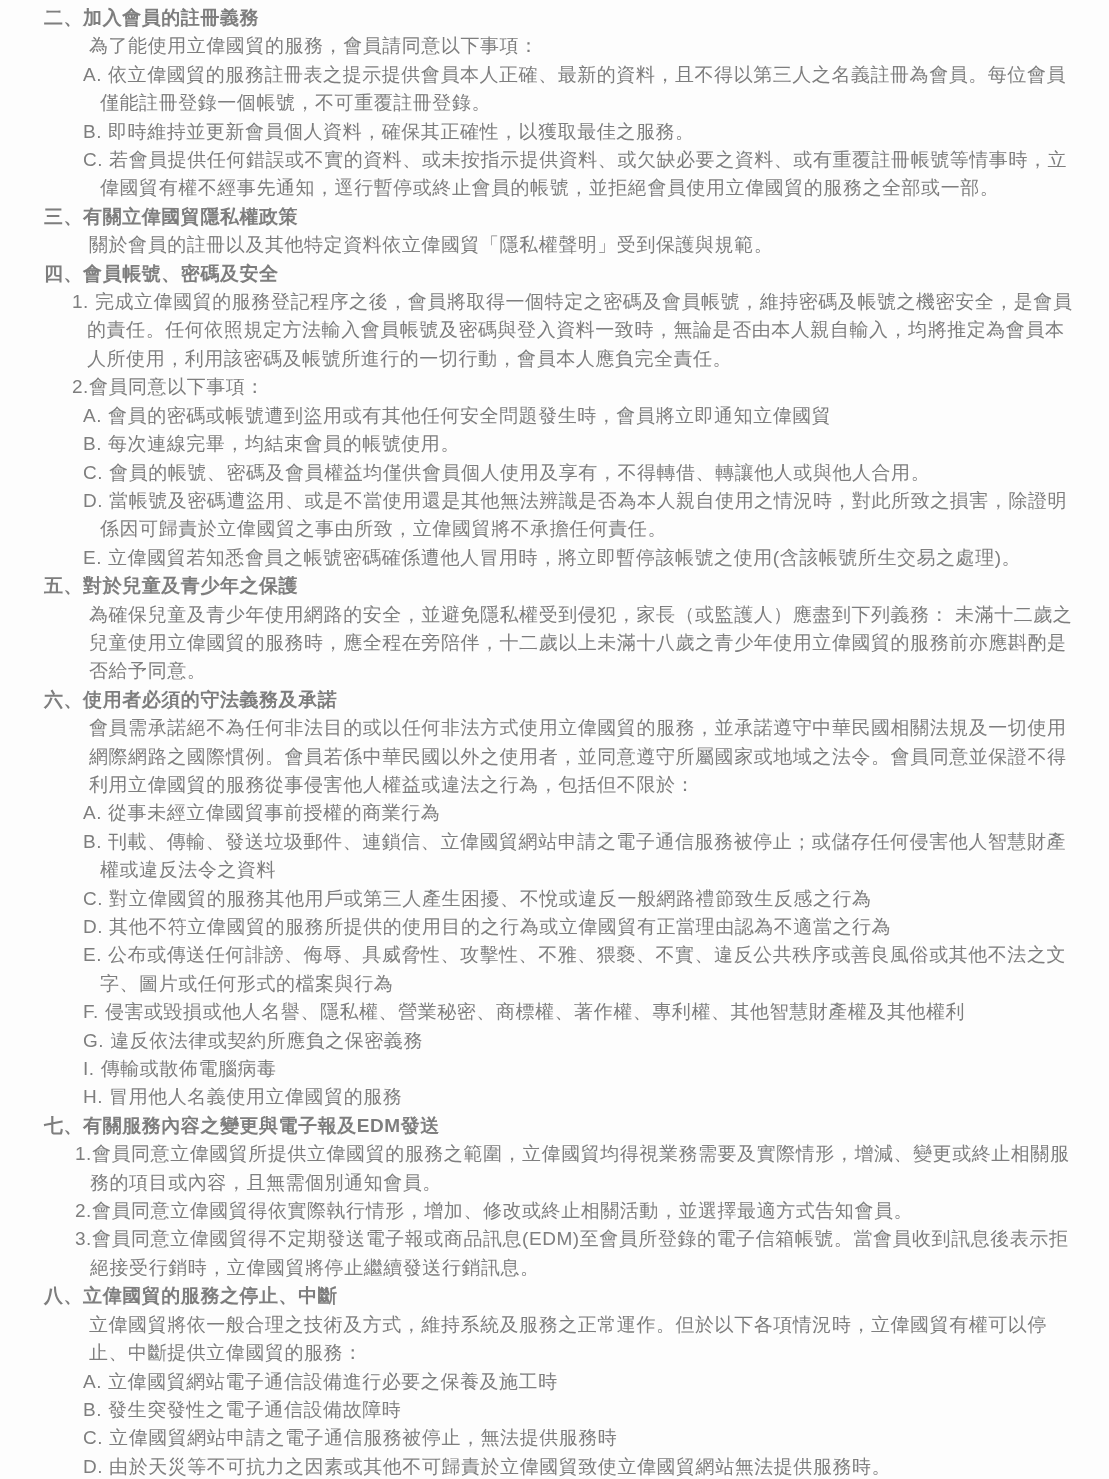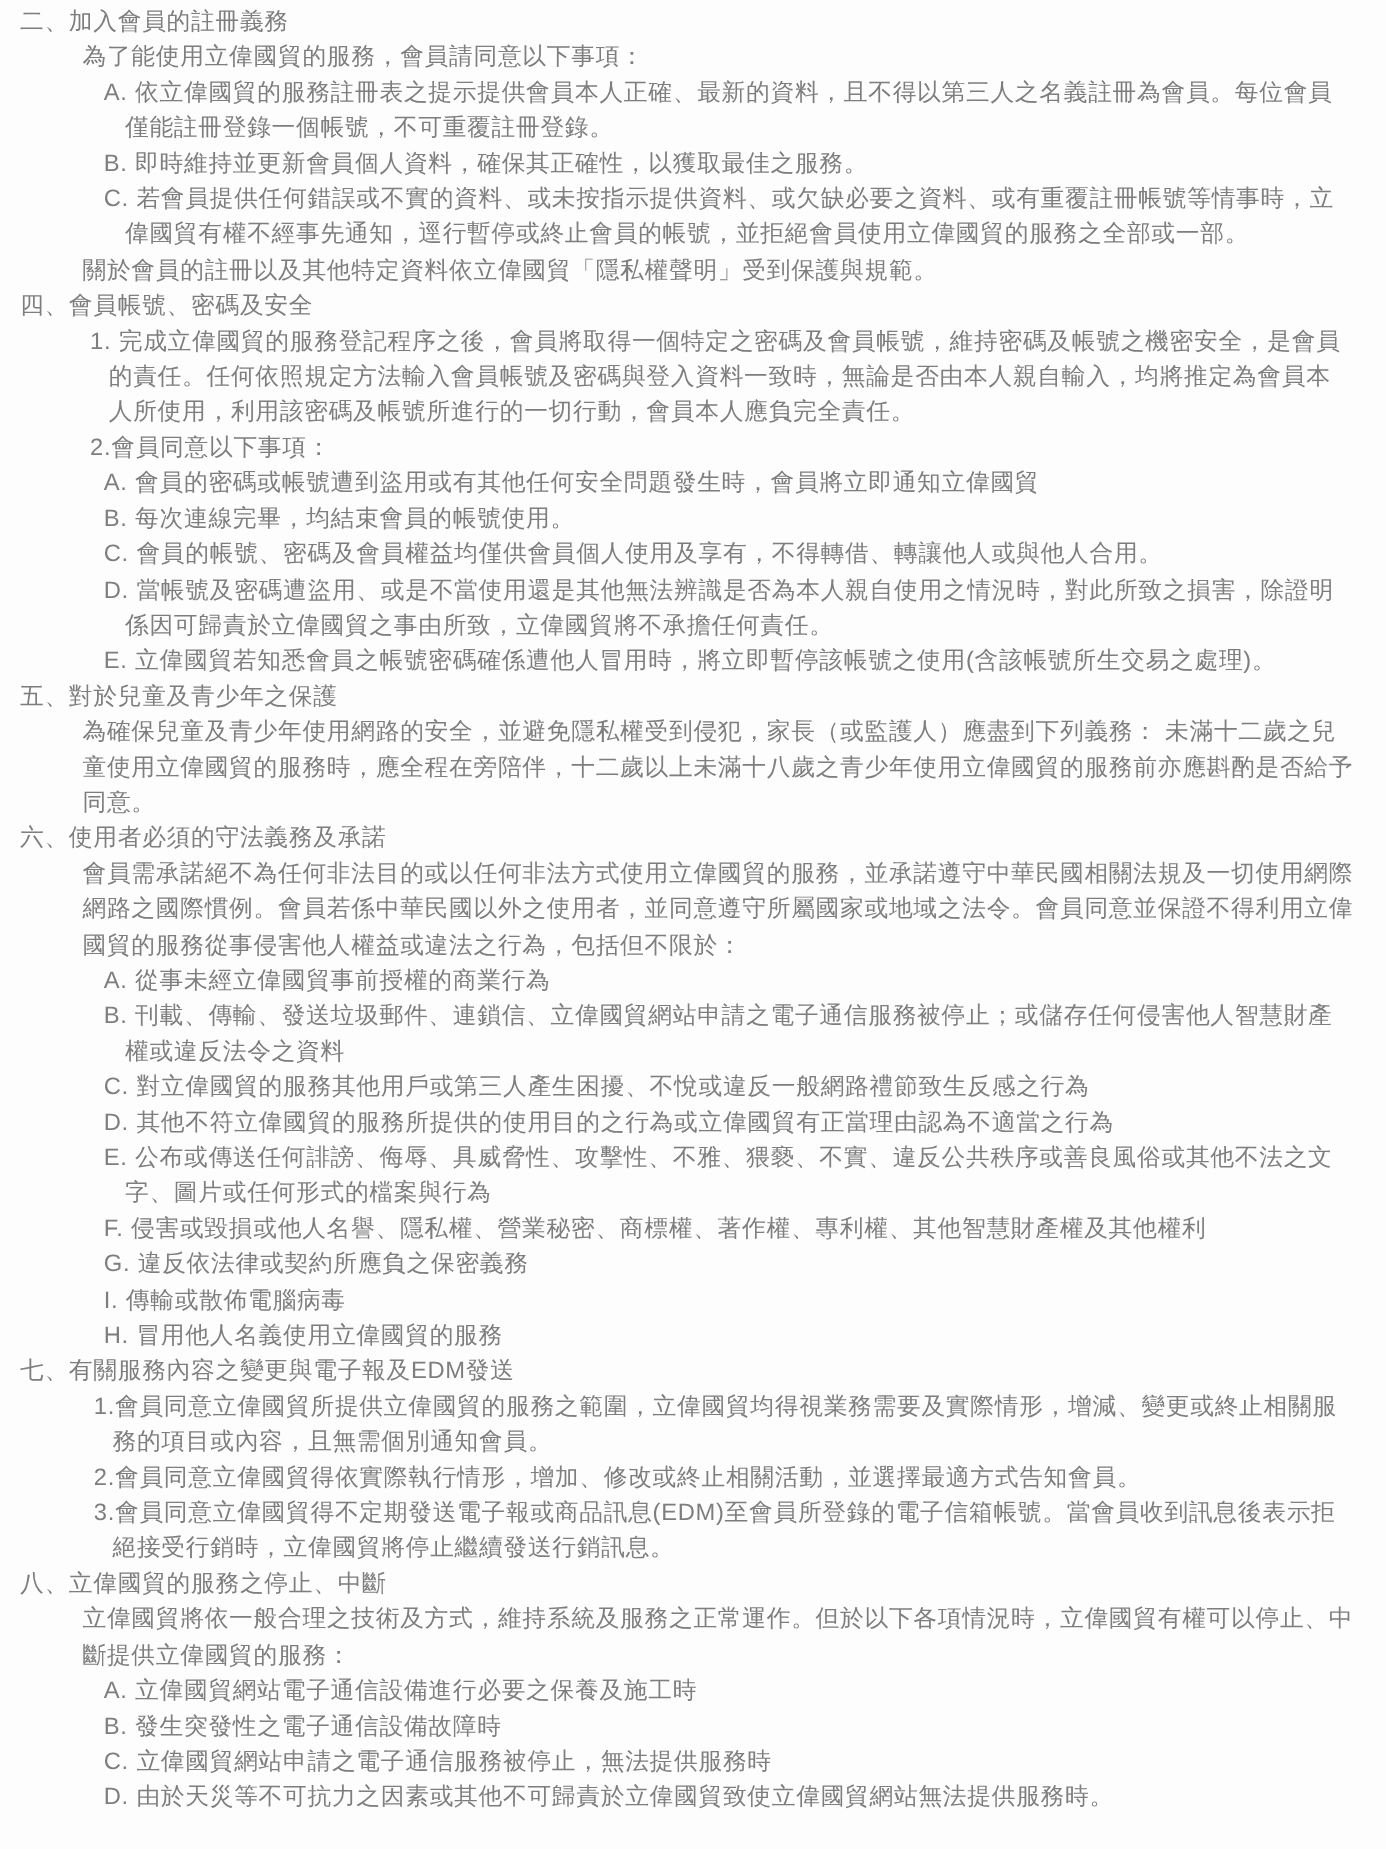--- a/index.html
+++ b/index.html
@@ -15,38 +15,39 @@
     background: #fdfdfd;
     color: #7e7e7e;
     font-family: "Liberation Sans", "DejaVu Sans", sans-serif;
     font-size: 19px;
     line-height: 28.4px;
     letter-spacing: 0.55px;
     word-break: break-all;
     overflow-wrap: break-word;
   }
   .doc > div { margin: 0; }
-  .heading       { padding-left: 16px; }
-  .para          { padding-left: 66px; }
+  .heading       { padding-left: 44px; font-weight: bold; }
+  .para          { padding-left: 89px; }
   .item          { }
   .item-letter   { padding-left: 100px; text-indent: -17px; }
   .item-number   { padding-left: 87px;  text-indent: -15px; }
   .item-number-tight { padding-left: 90px; text-indent: -15px; }
   .marker        { }
   .m-gap         { margin-right: 6px; }
 </style>
 </head>
 <body>
 
 <main class="doc" id="doc">
     <div class="heading">二、加入會員的註冊義務</div>
     <div class="para">為了能使用立偉國貿的服務，會員請同意以下事項：</div>
     <div class="item item-letter"><span class="marker m-gap">A.</span><span class="itext">依立偉國貿的服務註冊表之提示提供會員本人正確、最新的資料，且不得以第三人之名義註冊為會員。每位會員僅能註冊登錄一個帳號，不可重覆註冊登錄。</span></div>
     <div class="item item-letter"><span class="marker m-gap">B.</span><span class="itext">即時維持並更新會員個人資料，確保其正確性，以獲取最佳之服務。</span></div>
     <div class="item item-letter"><span class="marker m-gap">C.</span><span class="itext">若會員提供任何錯誤或不實的資料、或未按指示提供資料、或欠缺必要之資料、或有重覆註冊帳號等情事時，立偉國貿有權不經事先通知，逕行暫停或終止會員的帳號，並拒絕會員使用立偉國貿的服務之全部或一部。</span></div>
+    <div class="heading">三、有關立偉國貿隱私權政策</div>
     <div class="para">關於會員的註冊以及其他特定資料依立偉國貿「隱私權聲明」受到保護與規範。</div>
     <div class="heading">四、會員帳號、密碼及安全</div>
     <div class="item item-number"><span class="marker m-gap">1.</span><span class="itext">完成立偉國貿的服務登記程序之後，會員將取得一個特定之密碼及會員帳號，維持密碼及帳號之機密安全，是會員的責任。任何依照規定方法輸入會員帳號及密碼與登入資料一致時，無論是否由本人親自輸入，均將推定為會員本人所使用，利用該密碼及帳號所進行的一切行動，會員本人應負完全責任。</span></div>
     <div class="item item-number"><span class="marker">2.</span><span class="itext">會員同意以下事項：</span></div>
     <div class="item item-letter"><span class="marker m-gap">A.</span><span class="itext">會員的密碼或帳號遭到盜用或有其他任何安全問題發生時，會員將立即通知立偉國貿</span></div>
     <div class="item item-letter"><span class="marker m-gap">B.</span><span class="itext">每次連線完畢，均結束會員的帳號使用。</span></div>
     <div class="item item-letter"><span class="marker m-gap">C.</span><span class="itext">會員的帳號、密碼及會員權益均僅供會員個人使用及享有，不得轉借、轉讓他人或與他人合用。</span></div>
     <div class="item item-letter"><span class="marker m-gap">D.</span><span class="itext">當帳號及密碼遭盜用、或是不當使用還是其他無法辨識是否為本人親自使用之情況時，對此所致之損害，除證明係因可歸責於立偉國貿之事由所致，立偉國貿將不承擔任何責任。</span></div>
     <div class="item item-letter"><span class="marker m-gap">E.</span><span class="itext">立偉國貿若知悉會員之帳號密碼確係遭他人冒用時，將立即暫停該帳號之使用(含該帳號所生交易之處理)。</span></div>
     <div class="heading">五、對於兒童及青少年之保護</div>

